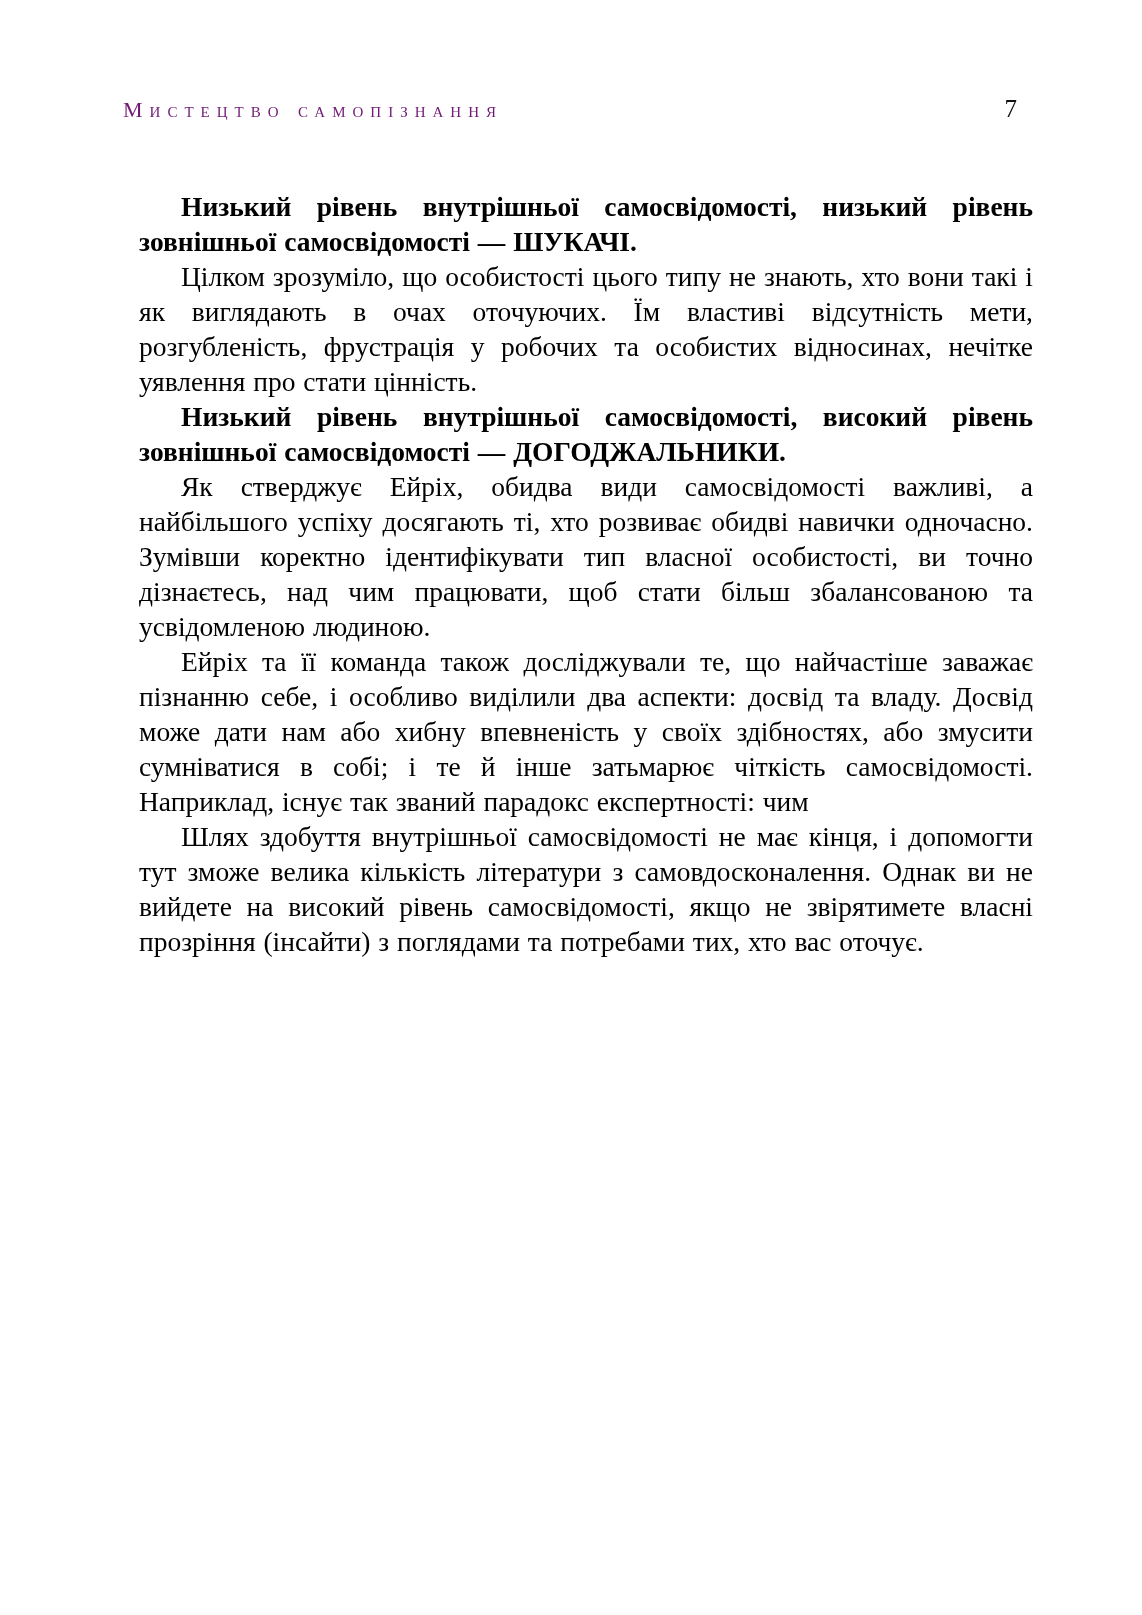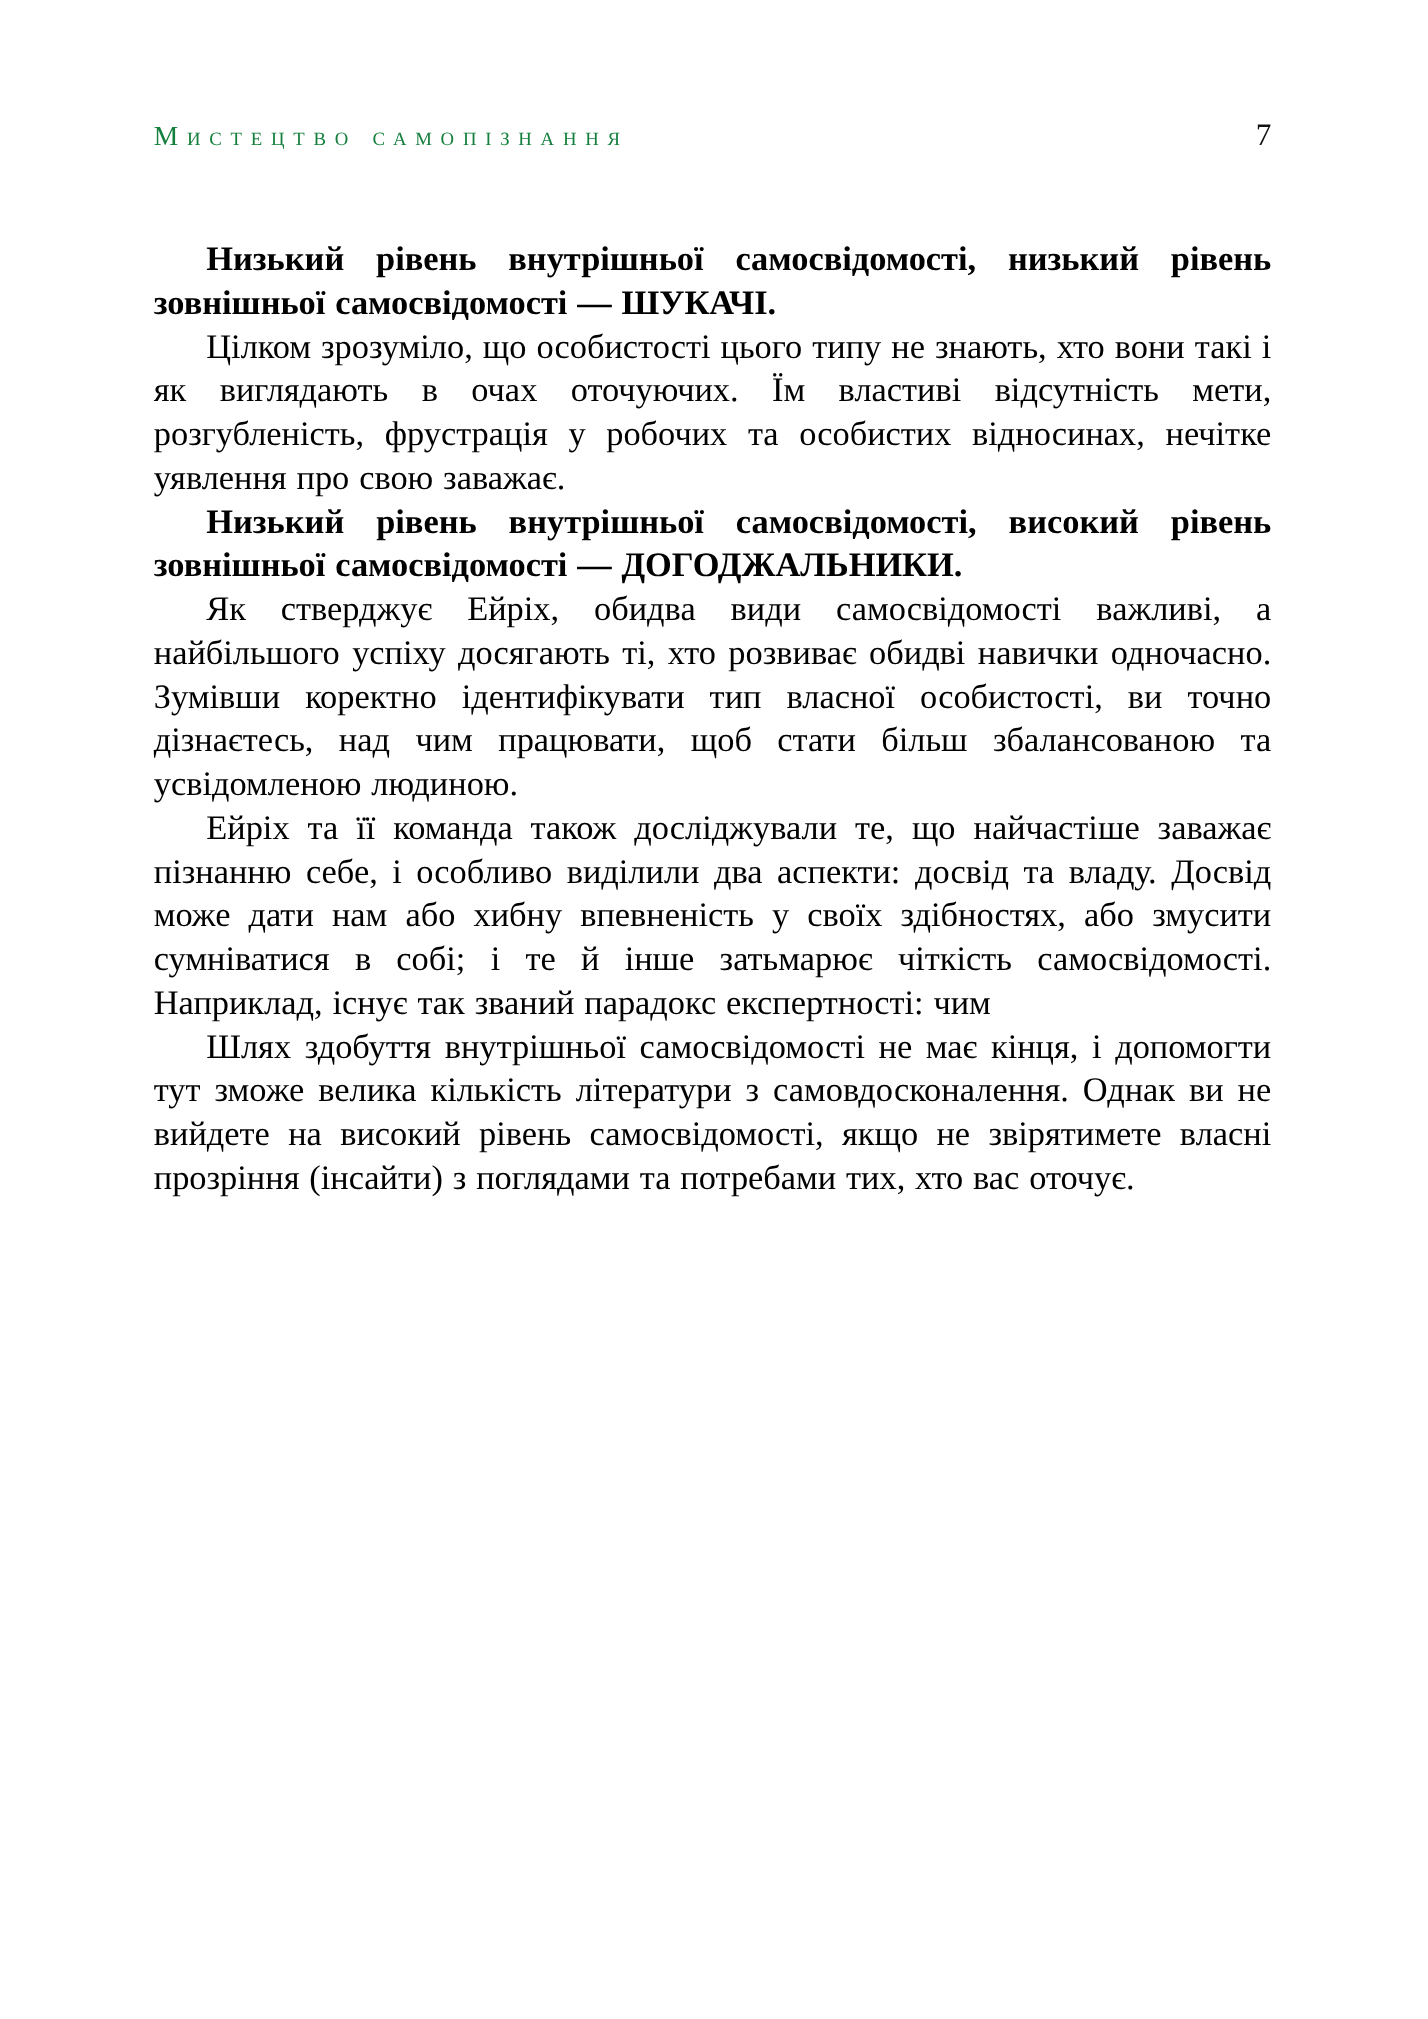--- a/index.html
+++ b/index.html
@@ -27,28 +27,29 @@
   .running-header {
     display: flex;
     justify-content: space-between;
     align-items: baseline;
     margin-bottom: 66px;
   }
   .running-title {
     font-variant: small-caps;
     font-size: 22px;
     letter-spacing: 7px;
-    color: #15803d;
+    color: #701a75;
   }
   .page-number {
     font-size: 25px;
     color: #111111;
   }
   .text-block {
     width: 100%;
+    margin-left: 16px;
   }
   .para {
     margin: 0;
     font-size: 27.5px;
     line-height: 35px;
     text-align: justify;
     text-indent: 42px;
     word-spacing: 1px;
   }
   .para.bold {
@@ -58,19 +59,19 @@
 </head>
 <body>
 
 <div class="page">
   <div class="running-header">
     <span class="running-title">Мистецтво самопізнання</span>
     <span class="page-number">7</span>
   </div>
   <div class="text-block">
       <p class="para bold">Низький рівень внутрішньої самосвідомості, низький рівень зовнішньої самосвідомості — ШУКАЧІ.</p>
-      <p class="para">Цілком зрозуміло, що особистості цього типу не знають, хто вони такі і як виглядають в очах оточуючих. Їм властиві відсутність мети, розгубленість, фрустрація у робочих та особистих відносинах, нечітке уявлення про свою заважає.</p>
+      <p class="para">Цілком зрозуміло, що особистості цього типу не знають, хто вони такі і як виглядають в очах оточуючих. Їм властиві відсутність мети, розгубленість, фрустрація у робочих та особистих відносинах, нечітке уявлення про стати цінність.</p>
       <p class="para bold">Низький рівень внутрішньої самосвідомості, високий рівень зовнішньої самосвідомості — ДОГОДЖАЛЬНИКИ.</p>
       <p class="para">Як стверджує Ейріх, обидва види самосвідомості важливі, а найбільшого успіху досягають ті, хто розвиває обидві навички одночасно. Зумівши коректно ідентифікувати тип власної особистості, ви точно дізнаєтесь, над чим працювати, щоб стати більш збалансованою та усвідомленою людиною.</p>
       <p class="para">Ейріх та її команда також досліджували те, що найчастіше заважає пізнанню себе, і особливо виділили два аспекти: досвід та владу. Досвід може дати нам або хибну впевненість у своїх здібностях, або змусити сумніватися в собі; і те й інше затьмарює чіткість самосвідомості. Наприклад, існує так званий парадокс експертності: чим</p>
       <p class="para">Шлях здобуття внутрішньої самосвідомості не має кінця, і допомогти тут зможе велика кількість літератури з самовдосконалення. Однак ви не вийдете на високий рівень самосвідомості, якщо не звірятимете власні прозріння (інсайти) з поглядами та потребами тих, хто вас оточує.</p>
     </div>
 </div>
 
 </body></html>

